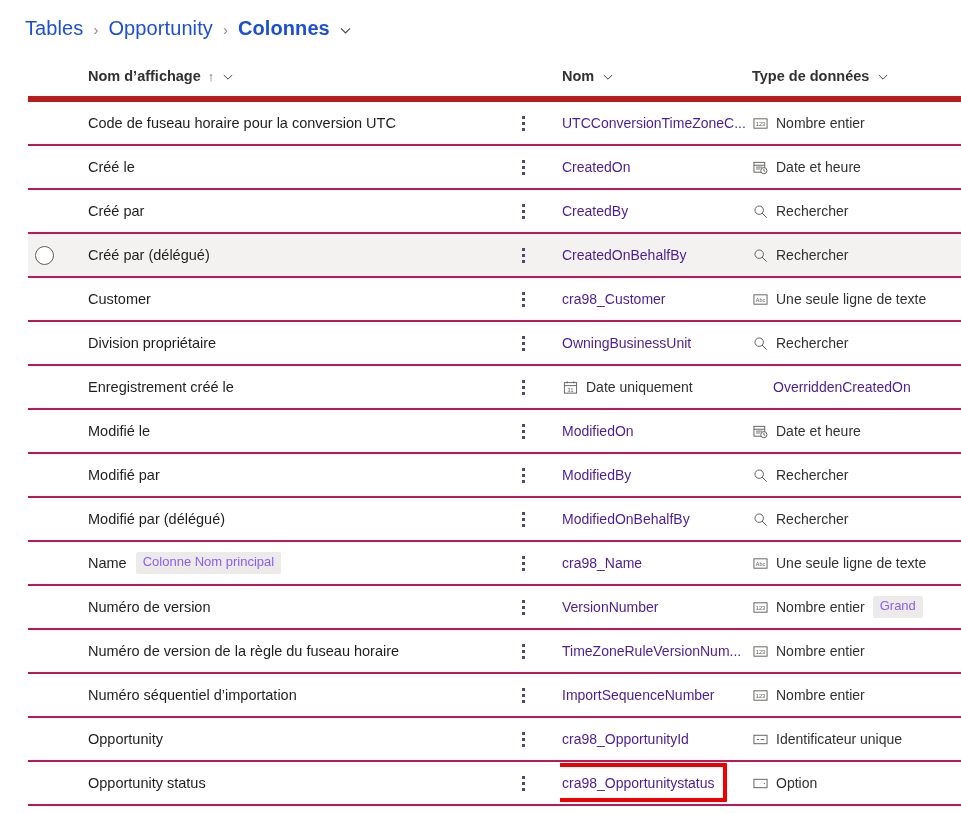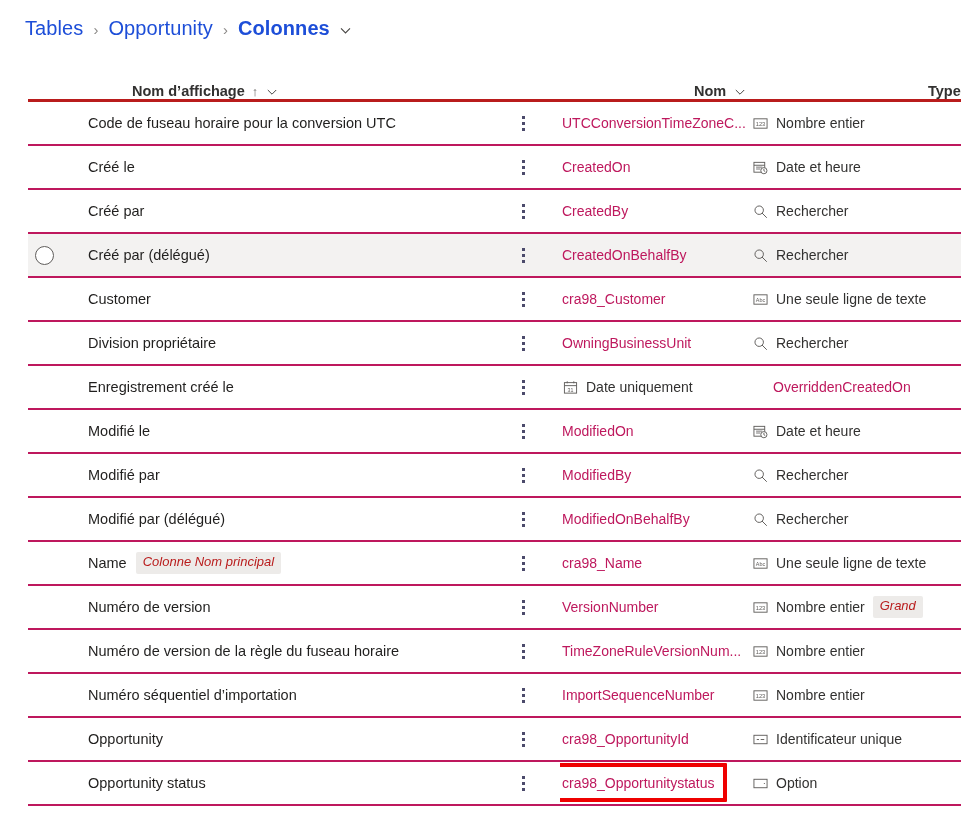--- a/index.html
+++ b/index.html
@@ -52,24 +52,23 @@
     top: 2px;
   }
 
   
   .grid {
     width: 961px;
     padding-left: 28px;
   }
   .grid-head {
     display: flex;
-    align-items: flex-end;
+    align-items: center;
     height: 46px;
-    border-bottom: 3px solid #b91c1c;
-    gap: 44px;
+    border-bottom: 6px solid #b91c1c;
   }
   .hcell {
     font-size: 14.5px;
     font-weight: 700;
     color: #323130;
     display: flex;
     align-items: center;
     white-space: nowrap;
   }
   .hcell .sort-arrow {
@@ -150,40 +149,39 @@
   .dots i {
     width: 3px;
     height: 3px;
     background: #4b4a6b;
     border-radius: 0;
     display: block;
   }
   .cell-name {
     padding-left: 2px;
     font-size: 14px;
-    color: #be185d;
+    color: #4c1d95;
     white-space: nowrap;
     overflow: hidden;
   }
   .cell-type {
     padding-left: 2px;
     font-size: 14px;
     color: #323130;
     white-space: nowrap;
     gap: 8px;
   }
   .badge {
     background: #edebe9;
-    color: #b91c1c;
+    color: #8b5cf6;
     font-size: 13px;
     padding: 3px 7px 4px 7px;
     border-radius: 2px;
     white-space: nowrap;
     line-height: 1.1;
-    font-style: italic;
   }
   .type-label { white-space: nowrap; }
 
   
   .tico {
     width: 16px;
     height: 16px;
     flex: 0 0 16px;
     display: inline-flex;
     align-items: center;

